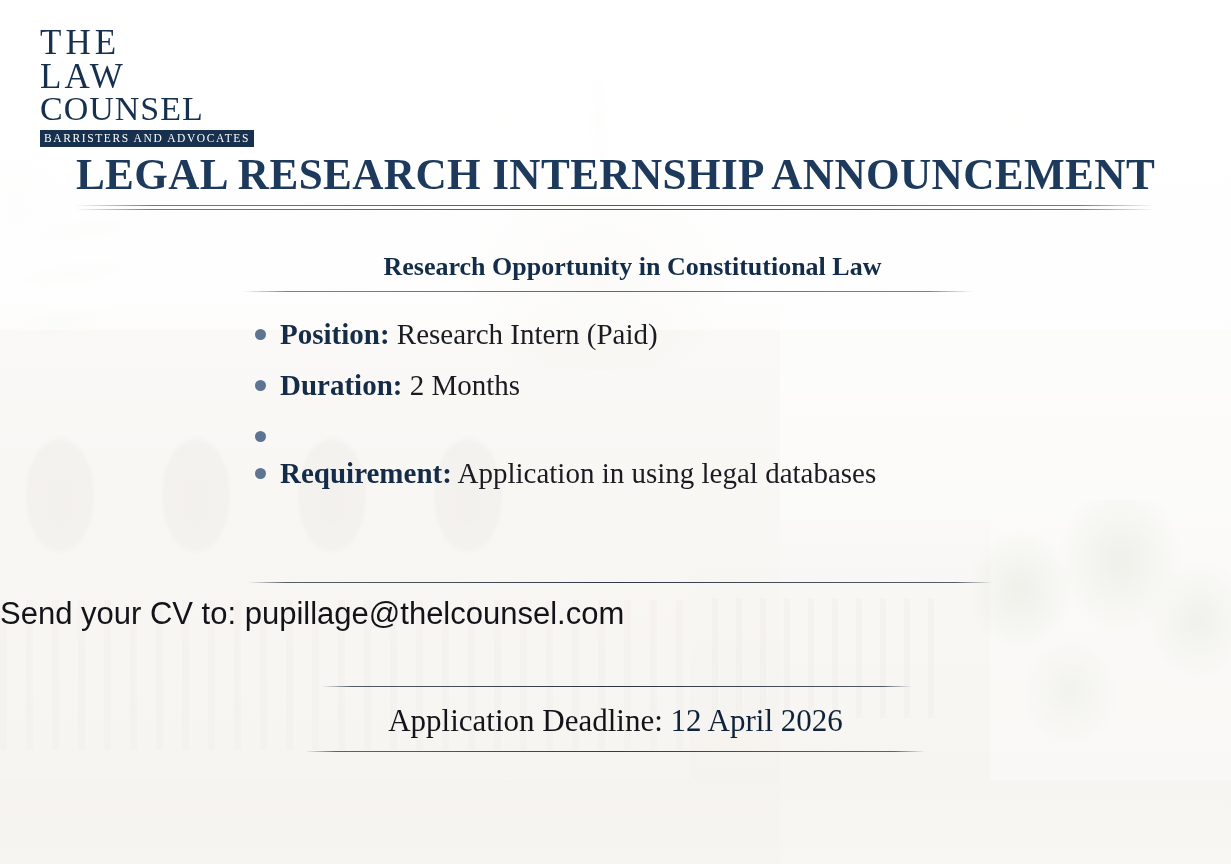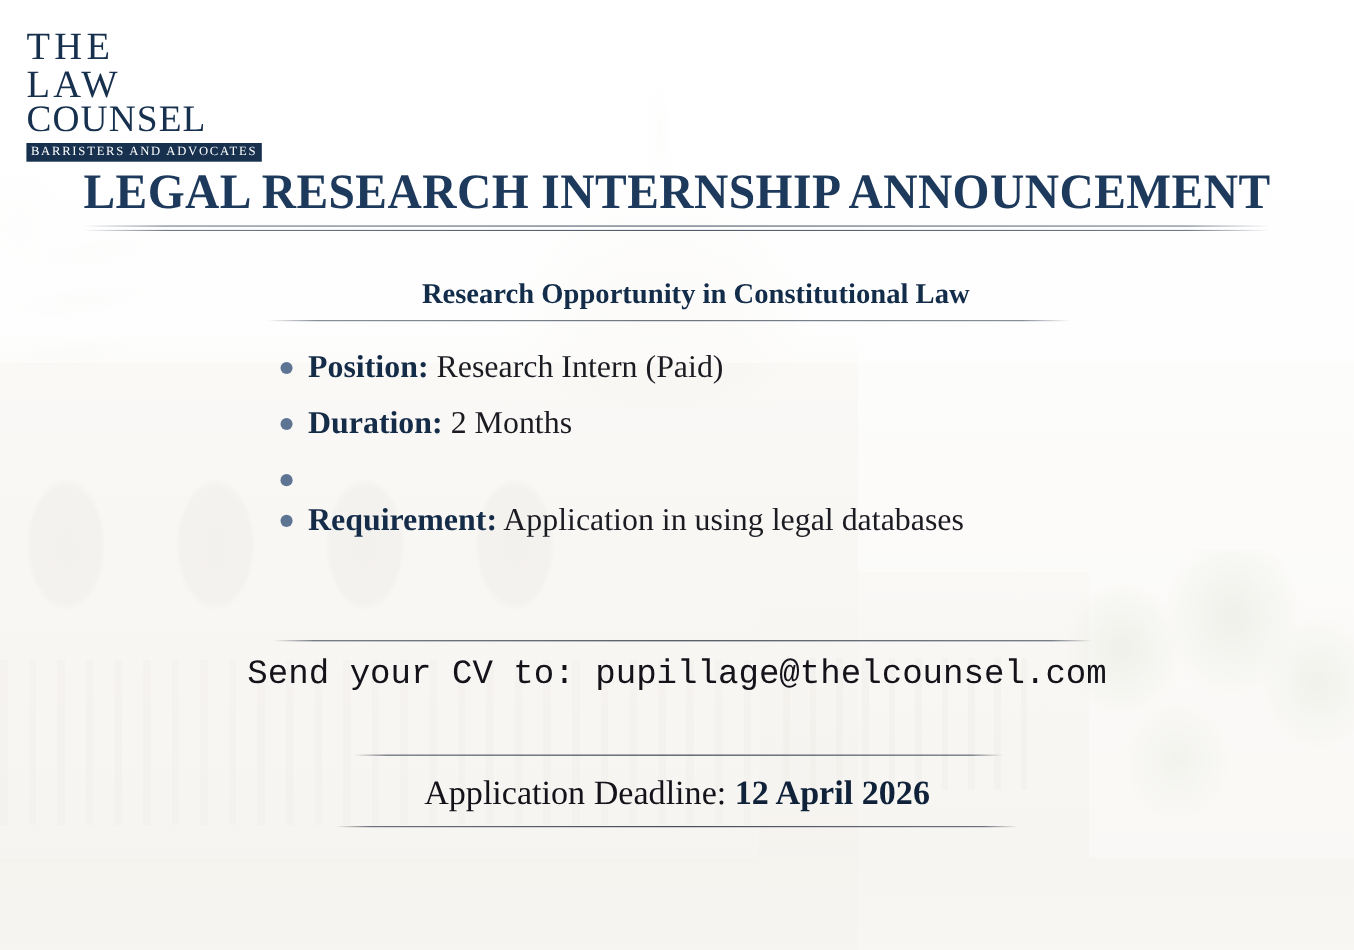--- a/index.html
+++ b/index.html
@@ -206,21 +206,21 @@
   #content {
     position: relative;
     z-index: 5;
     width: 100%;
     height: 100%;
   }
 
   
   .logo {
     position: absolute;
-    left: 24px;
+    left: 40px;
     top: 26px;
     width: 230px;
   }
   .logo-line {
     color: #16304e;
     font-family: "Liberation Serif", "DejaVu Serif", serif;
     font-weight: 400;
     letter-spacing: 2px;
     line-height: 0.96;
   }
@@ -360,24 +360,23 @@
       rgba(60,68,84,0.85) 5%,
       rgba(40,48,64,0.95) 50%,
       rgba(60,68,84,0.85) 95%,
       rgba(120,128,140,0) 100%);
   }
   .email-line {
     position: absolute;
     left: 0;
     top: 596px;
     width: 1231px;
-    text-align: center;
     color: #14131a;
     font-size: 31px;
-    font-family: Liberation Mono, monospace;
+    font-family: Liberation Sans, sans-serif;
   }
 
   
   .rule-deadline-top {
     position: absolute;
     left: 322px;
     top: 686px;
     width: 590px;
     height: 1px;
     background: linear-gradient(90deg,
@@ -390,21 +389,21 @@
   .deadline-line {
     position: absolute;
     left: 0;
     top: 703px;
     width: 1231px;
     text-align: center;
     color: #14131a;
     font-size: 31px;
     font-family: "Liberation Serif", "DejaVu Serif", serif;
   }
-  .deadline-date { font-weight: bold; color: #0f2239; }
+  .deadline-date { font-weight: normal; color: #0f2239; }
   .rule-deadline-bottom {
     position: absolute;
     left: 305px;
     top: 751px;
     width: 620px;
     height: 1px;
     background: linear-gradient(90deg,
       rgba(120,128,140,0) 0%,
       rgba(55,63,78,0.8) 5%,
       rgba(35,43,58,0.92) 50%,

